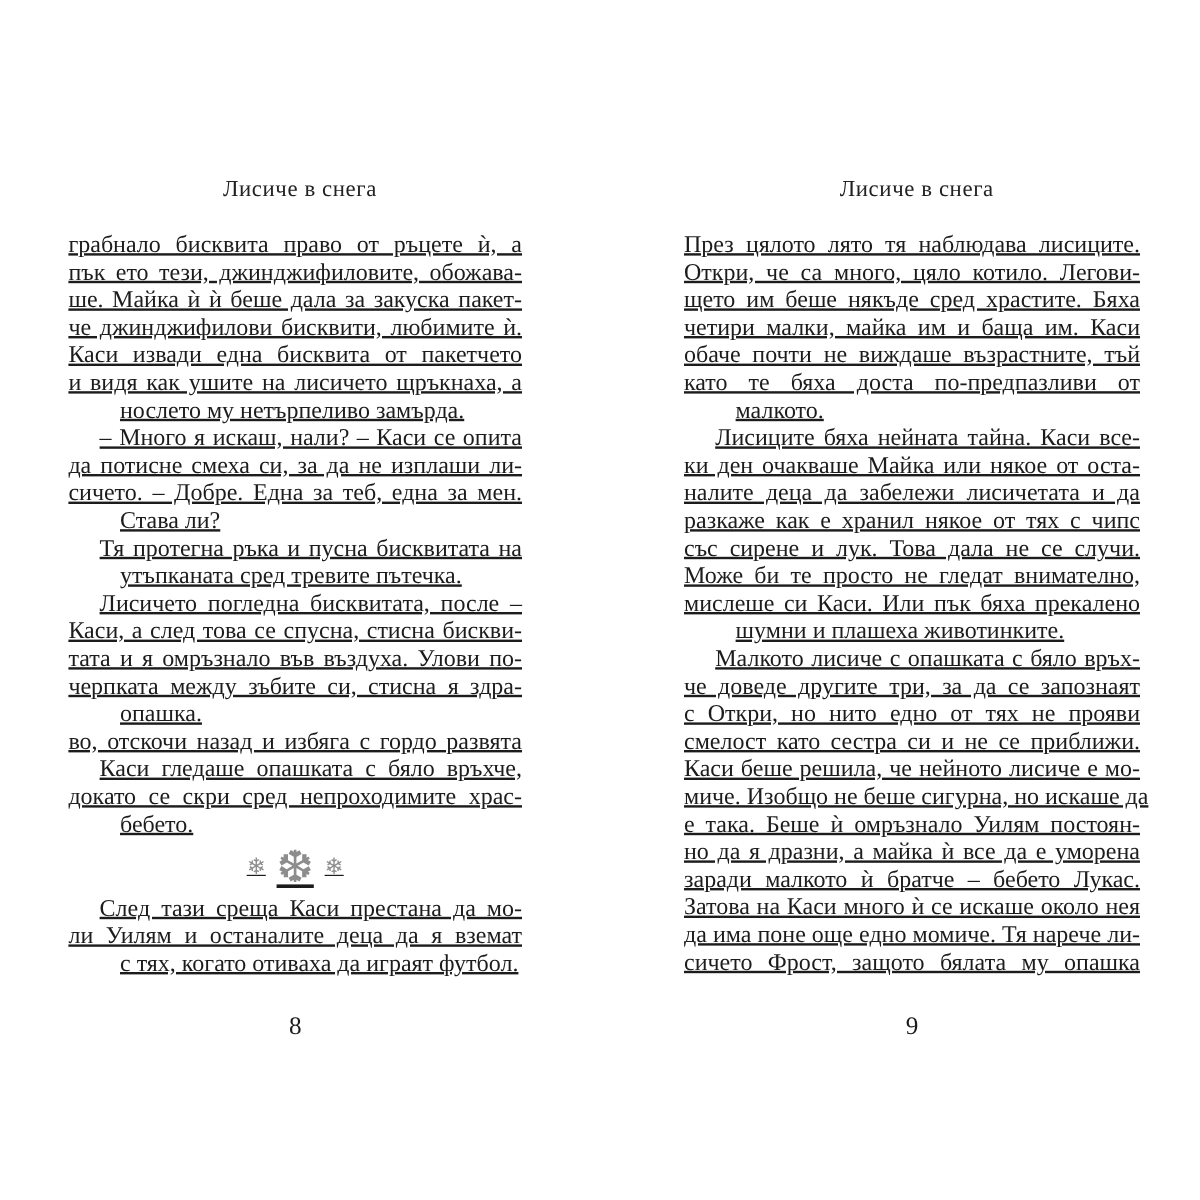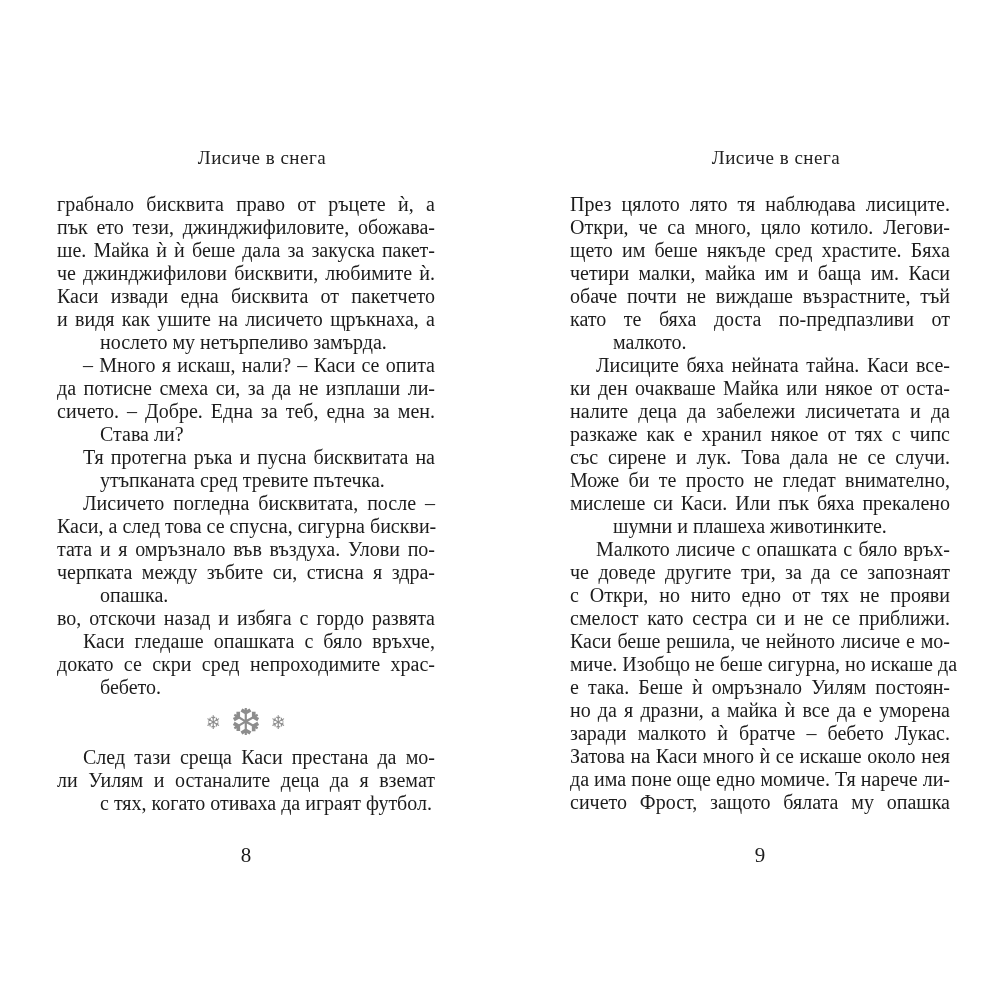--- a/index.html
+++ b/index.html
@@ -20,32 +20,33 @@
     position: absolute;
     top: 0;
     height: 1000px;
   }
   #page-left  { left: 57px;  width: 378px; }
   #page-right { left: 570px; width: 380px; }
 
   .running-header {
     position: absolute;
     top: 147px;
-    left: 16px;
+    left: 4px;
     width: 100%;
     text-align: center;
     font-size: 19px;
     letter-spacing: 0.5px;
     color: #222222;
   }
   .page-body {
     position: absolute;
     top: 193px;
     left: 0;
     width: 100%;
+    text-decoration: underline;
   }
   .line {
     height: 23px;
     line-height: 23px;
     font-size: 20px;
     white-space: nowrap;
     text-align: justify;
     text-align-last: justify;
     color: #1c1c1c;
   }
@@ -92,21 +93,21 @@
         <div class="line">Каси извади една бисквита от пакетчето</div>
         <div class="line">и видя как ушите на лисичето щръкнаха, а</div>
         <div class="line end">нослето му нетърпеливо замърда.</div>
         <div class="line indent">– Много я искаш, нали? – Каси се опита</div>
         <div class="line">да потисне смеха си, за да не изплаши ли-</div>
         <div class="line">сичето. – Добре. Една за теб, една за мен.</div>
         <div class="line end">Става ли?</div>
         <div class="line indent">Тя протегна ръка и пусна бисквитата на</div>
         <div class="line end">утъпканата сред тревите пътечка.</div>
         <div class="line indent">Лисичето погледна бисквитата, после –</div>
-        <div class="line">Каси, а след това се спусна, сигурна бискви-</div>
+        <div class="line">Каси, а след това се спусна, стисна бискви-</div>
         <div class="line">тата и я омръзнало във въздуха. Улови по-</div>
         <div class="line">черпката между зъбите си, стисна я здра-</div>
         <div class="line end">опашка.</div>
         <div class="line">во, отскочи назад и избяга с гордо развята</div>
         <div class="line indent">Каси гледаше опашката с бяло връхче,</div>
         <div class="line">докато се скри сред непроходимите храс-</div>
         <div class="line end">бебето.</div>
         <div class="ornament">
           <span class="flake">❄</span>
           <span class="flake big">❆</span>

